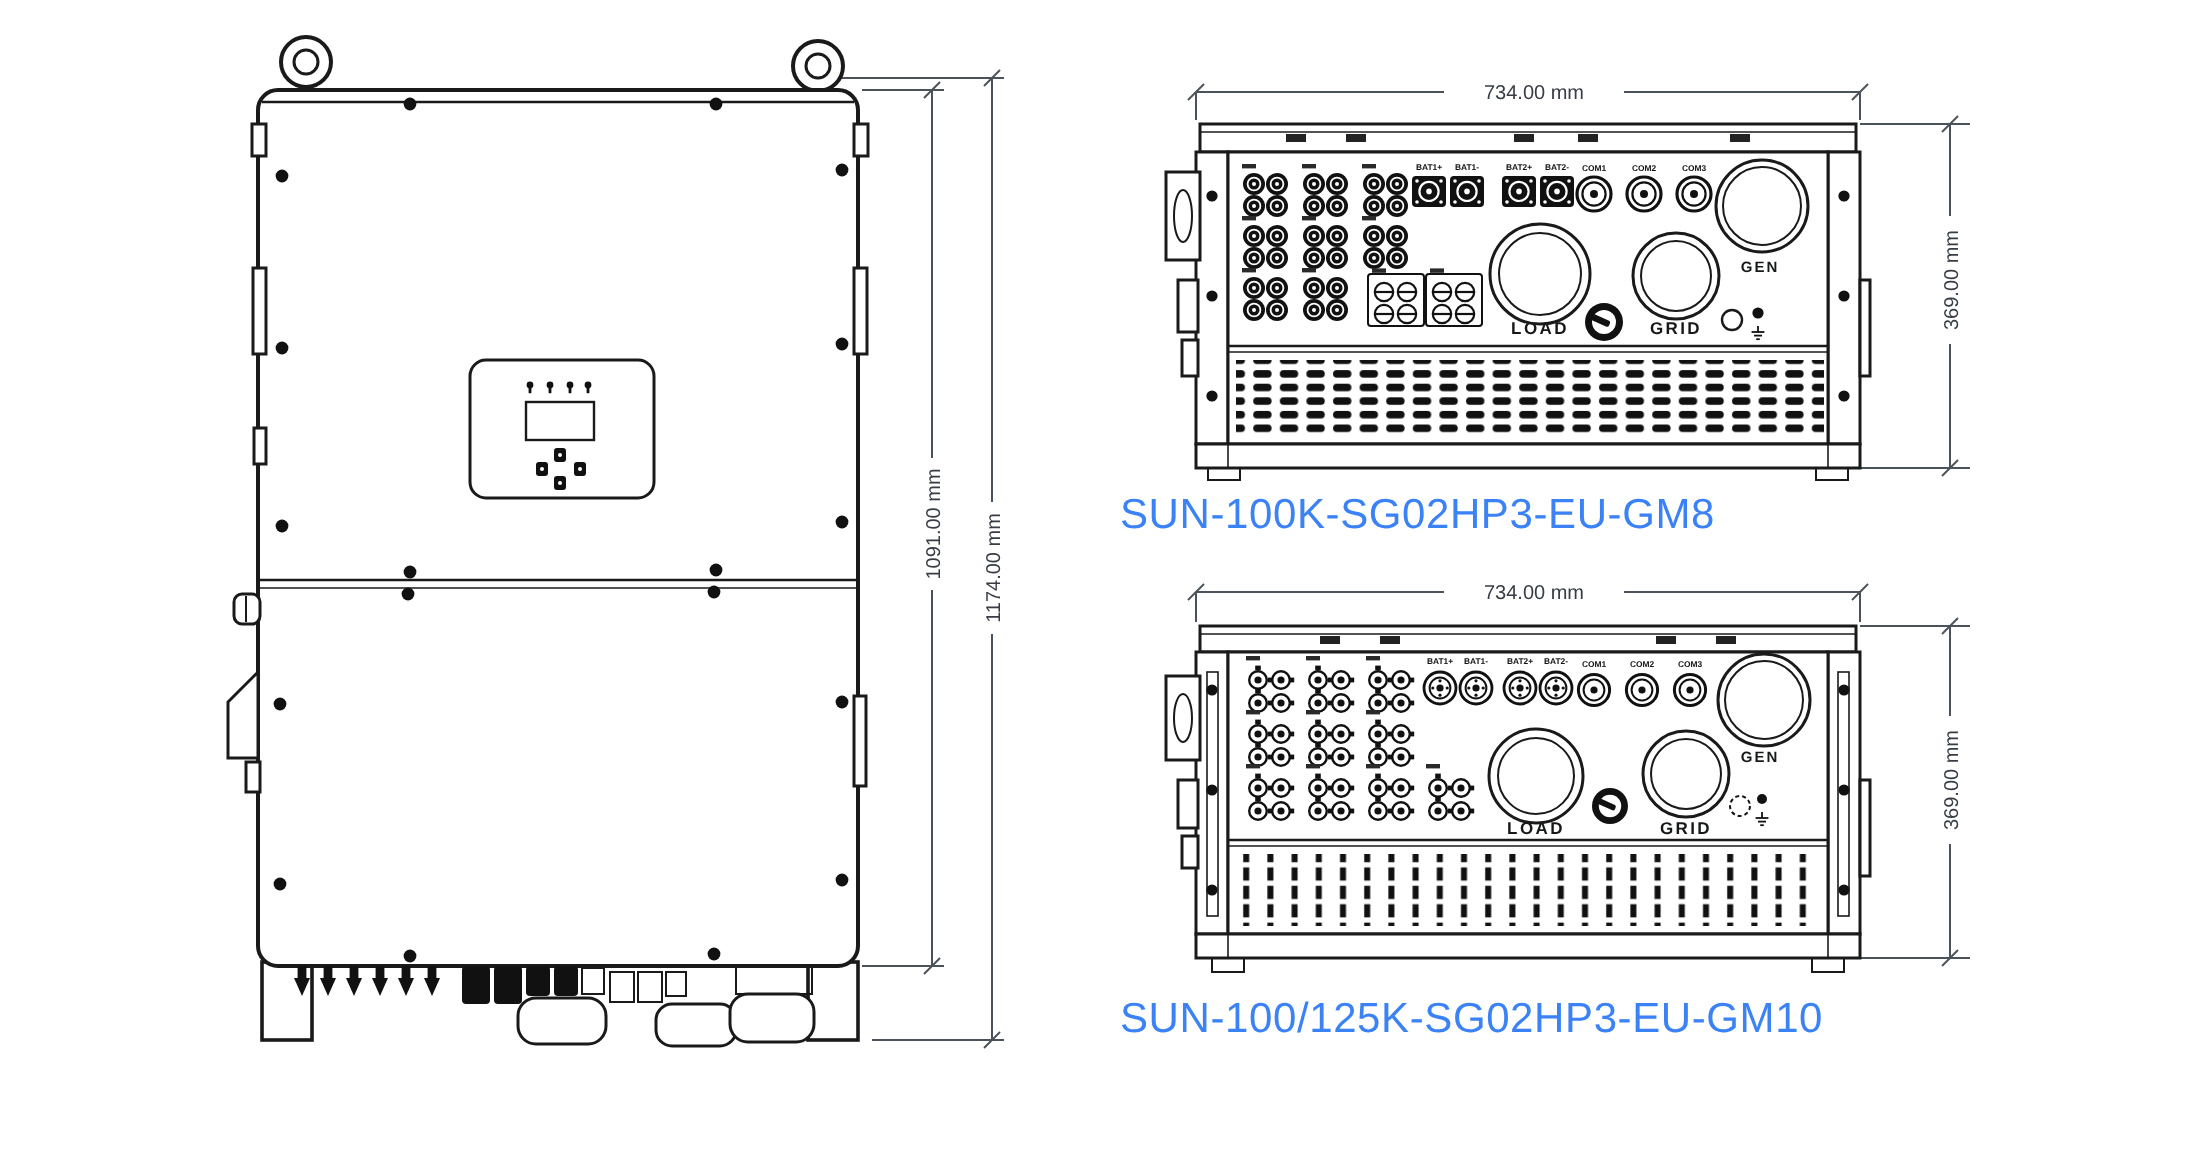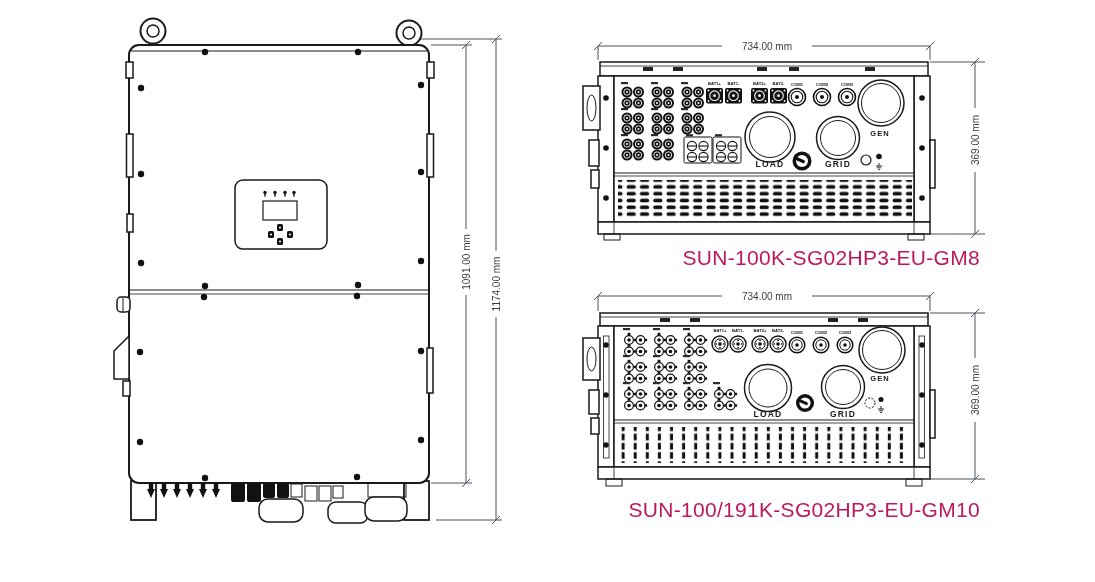--- a/index.html
+++ b/index.html
@@ -1,19 +1,19 @@
 <!DOCTYPE html>
 <html><head>
 <meta charset="utf-8">
 <style>
   html,body{margin:0;padding:0;background:#fff;}
   .canvas{position:relative;width:1095px;height:582px;background:#ffffff;overflow:hidden;
           font-family:"Liberation Sans",sans-serif;}
   .canvas svg{position:absolute;overflow:visible;}
-  .model-label{position:absolute;text-align:right;font-size:21px;color:#be185d;letter-spacing:.3px;}
+  .model-label{position:absolute;text-align:left;font-size:21px;color:#3b82f6;letter-spacing:.3px;}
   
   .o2{stroke:#1a1a1a;stroke-width:2;fill:#fff;}
   .o18{stroke:#1a1a1a;stroke-width:1.8;fill:#fff;}
   .o15{stroke:#1a1a1a;stroke-width:1.5;fill:#fff;}
   .o12{stroke:#1a1a1a;stroke-width:1.2;fill:none;}
   .o1{stroke:#1a1a1a;stroke-width:1;fill:none;}
   .o08{stroke:#1a1a1a;stroke-width:.8;fill:none;}
   .f{fill:#111;}
   .dim{stroke:#4c525b;stroke-width:1;fill:none;}
   .tick{stroke:#4c525b;stroke-width:1;}
@@ -508,15 +508,15 @@
 
     <g>
       <rect class="o15" x="598" y="467" width="332" height="12"></rect>
       <line class="o08" x1="614" y1="467" x2="614" y2="479"></line>
       <line class="o08" x1="914" y1="467" x2="914" y2="479"></line>
       <rect class="o1" x="606" y="479" width="16" height="7"></rect>
       <rect class="o1" x="906" y="479" width="16" height="7"></rect>
     </g>
   </svg>
 
-  <div class="model-label" style="left:560px;top:498px;width:420px">SUN-100/191K-SG02HP3-EU-GM10</div>
+  <div class="model-label" style="left:560px;top:498px;width:420px">SUN-100/125K-SG02HP3-EU-GM10</div>
 
 </div>
 
 </body></html>

